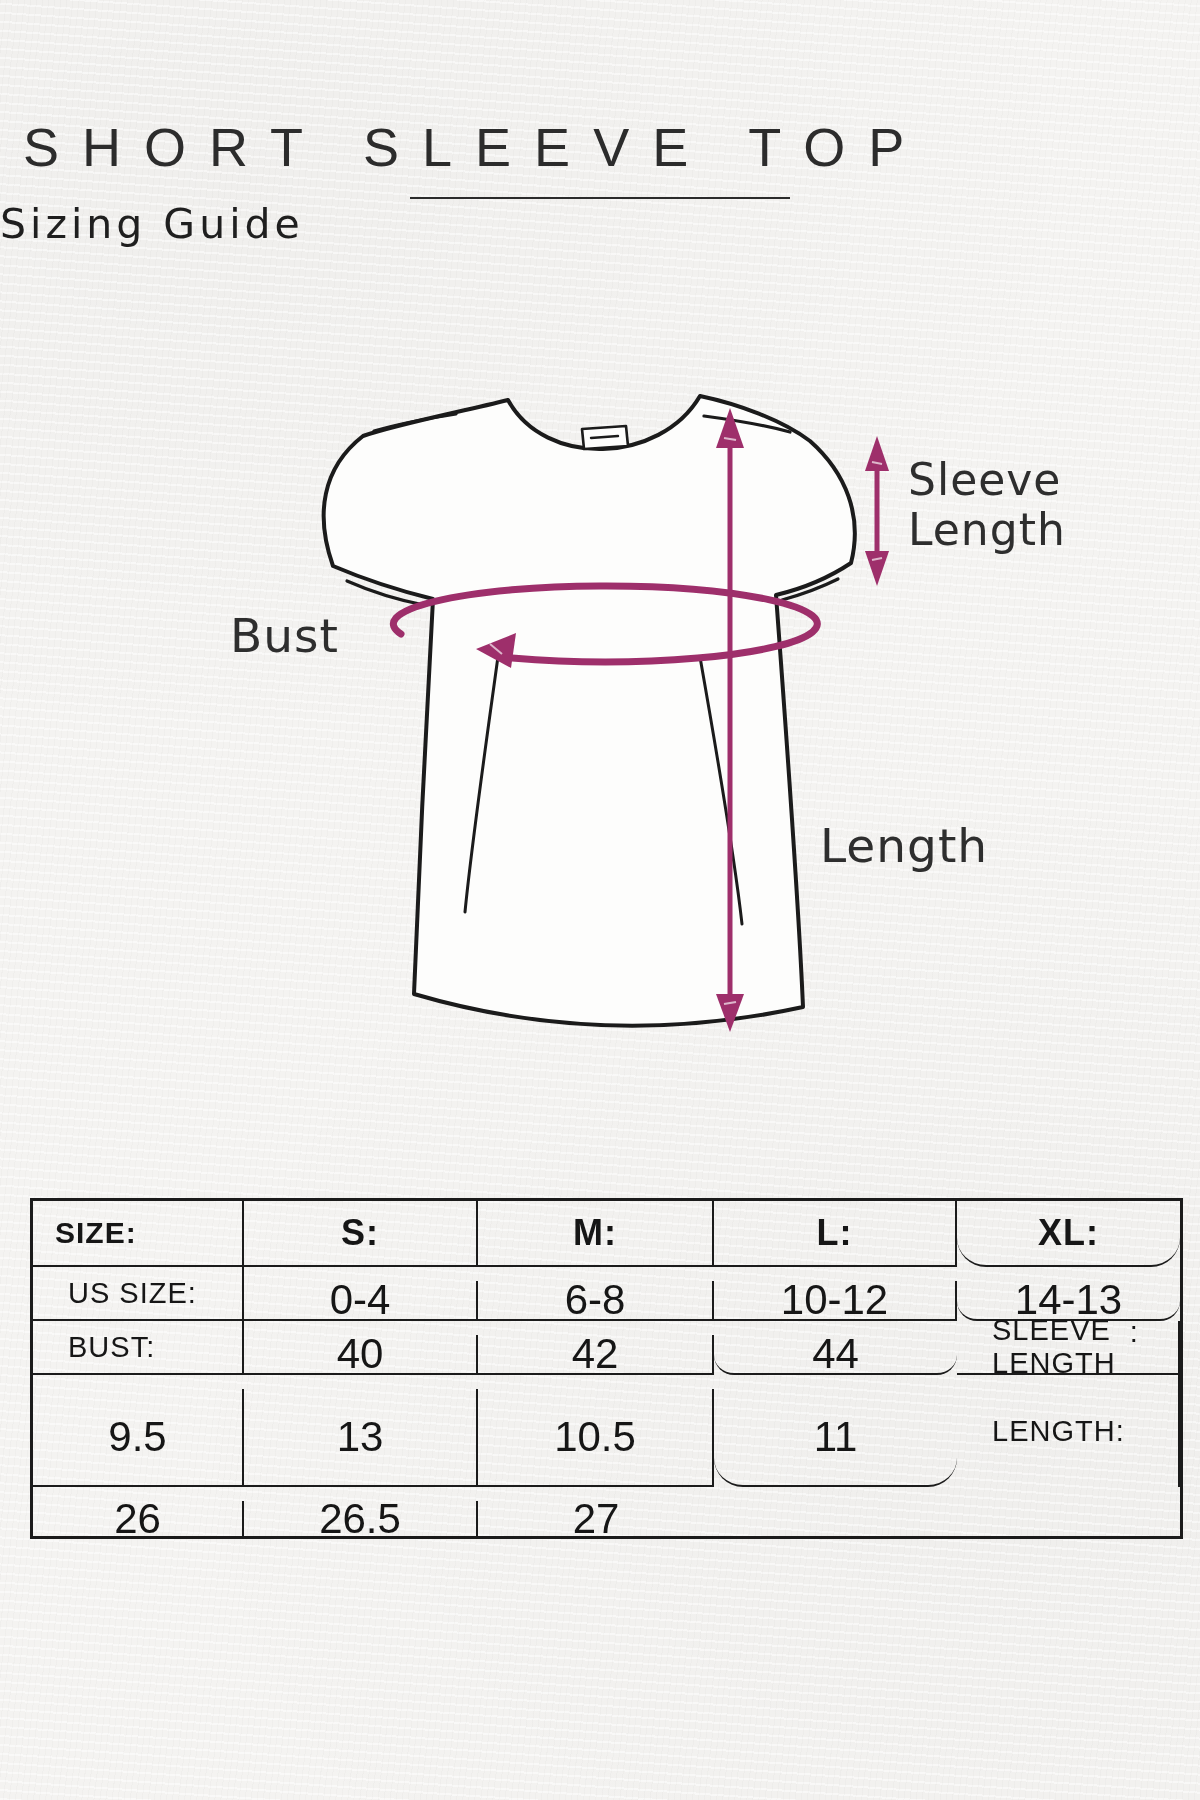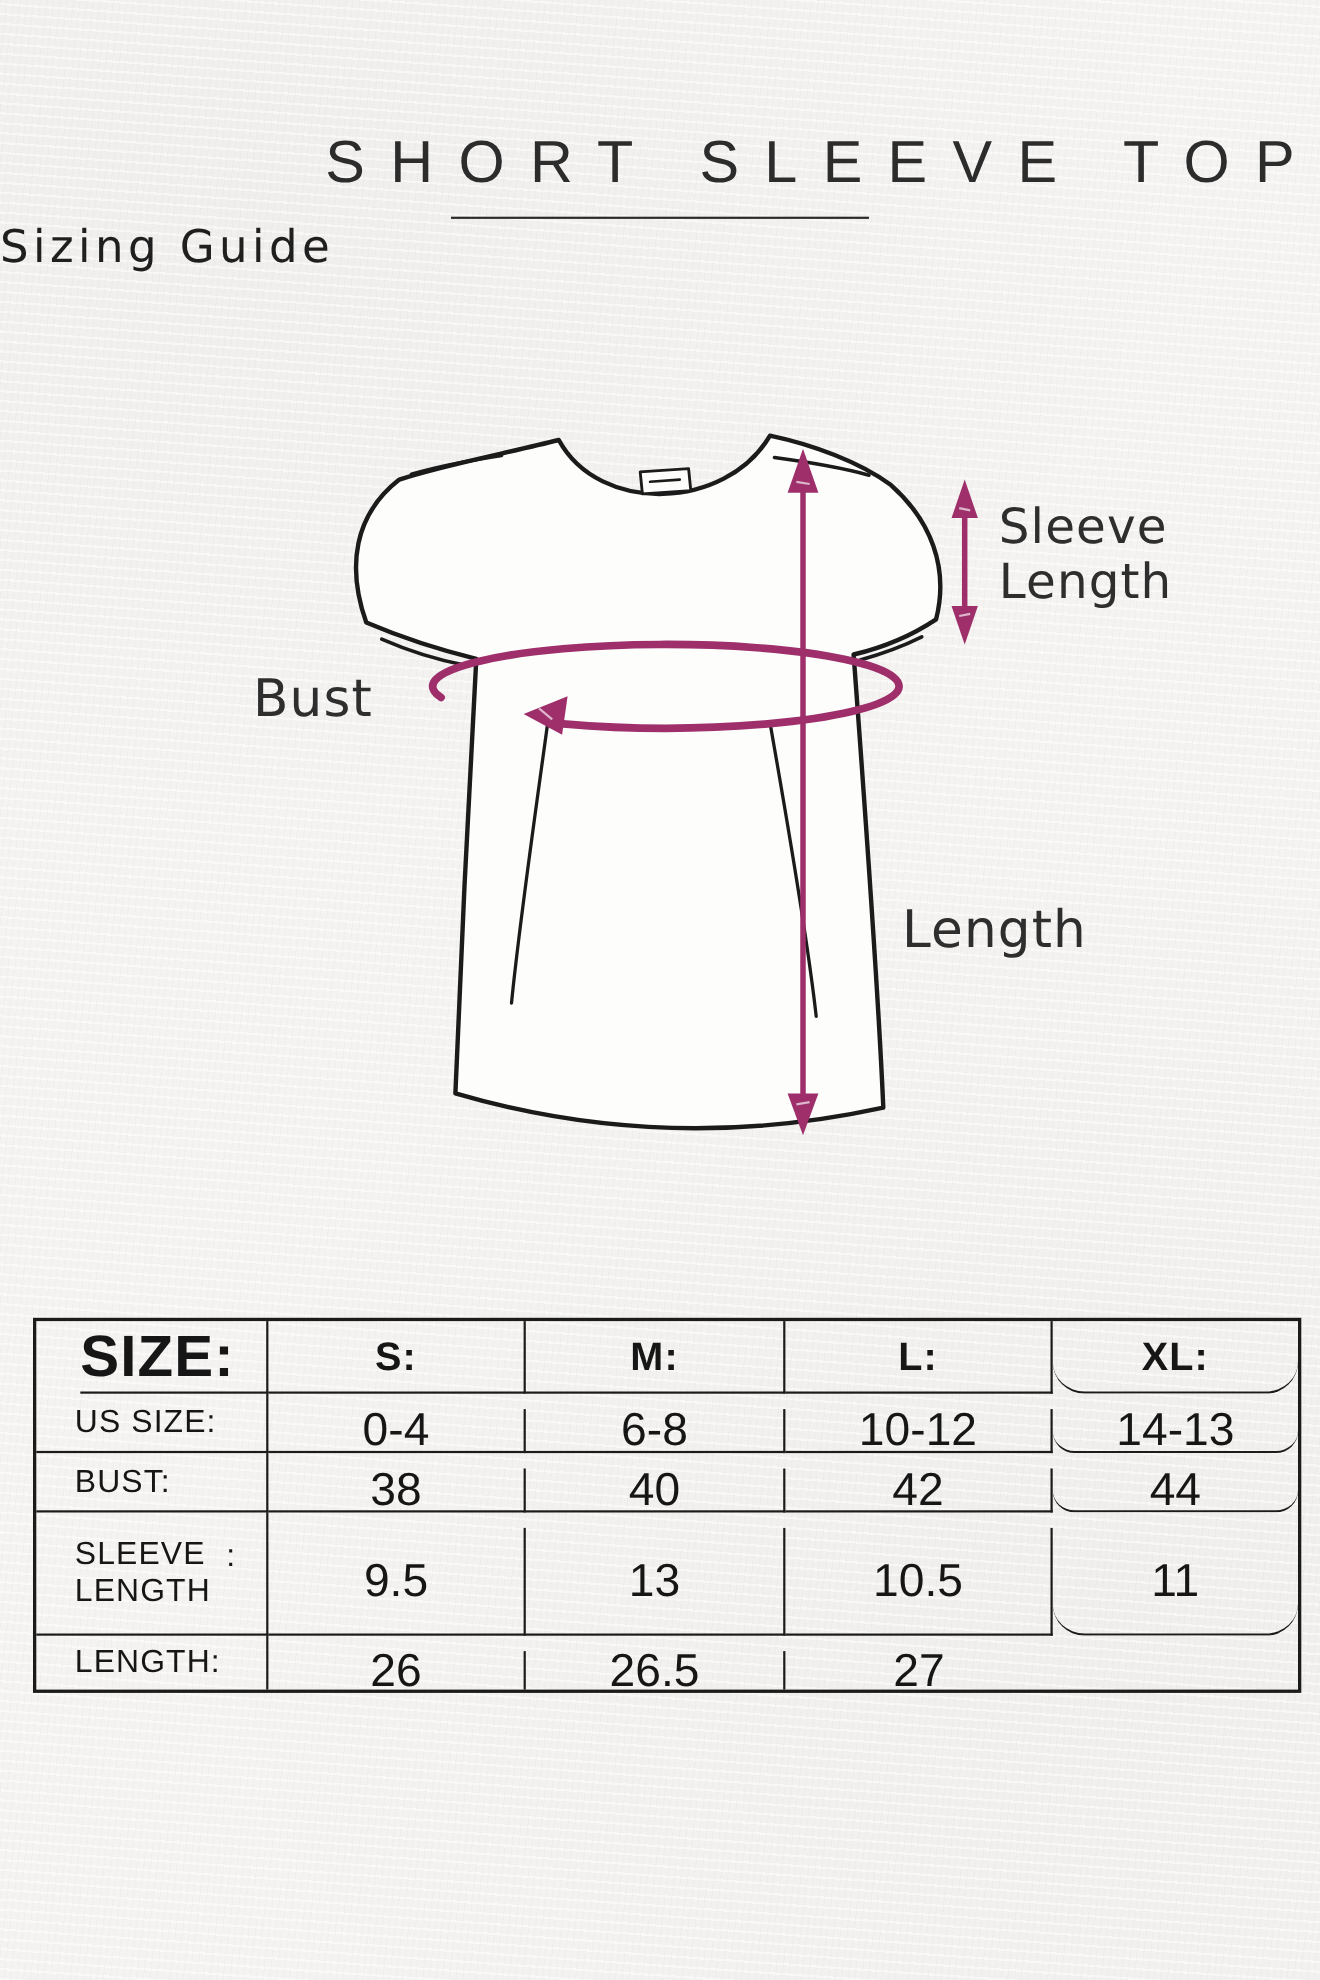--- a/index.html
+++ b/index.html
@@ -10,21 +10,21 @@
     background-image:
       repeating-linear-gradient(97deg, rgba(120,120,115,0.035) 0 1px, rgba(0,0,0,0) 1px 6px),
       repeating-linear-gradient(4deg, rgba(255,255,255,0.5) 0 2px, rgba(0,0,0,0) 2px 9px),
       radial-gradient(900px 600px at 20% 10%, rgba(0,0,0,0.02), rgba(0,0,0,0)),
       radial-gradient(900px 700px at 85% 80%, rgba(0,0,0,0.018), rgba(0,0,0,0));
   }
   .abs{position:absolute;}
 
   
   .title{
-    left:0;top:116px;width:1200px;text-align:right;
+    left:0;top:116px;width:1200px;text-align:left;
     font-size:54px;font-weight:400;color:#2c2c2c;
     letter-spacing:23px;text-indent:23px;white-space:nowrap;
   }
   .title-underline{
     left:410px;top:197px;width:380px;height:2px;background:#2b2b2b;
   }
   .subtitle{
     left:0;top:200px;width:1200px;
     font-size:41px;font-weight:400;color:#1f1f1f;letter-spacing:4px;
     font-family:"DejaVu Sans","Liberation Sans",sans-serif;
@@ -48,21 +48,21 @@
     border:3px solid #1b1b1b;
   }
   .cell{
     border-right:2px solid #1b1b1b;border-bottom:2px solid #1b1b1b;
     display:flex;align-items:center;justify-content:center;
     color:#161616;box-sizing:border-box;
   }
   .cell.col-last{border-right:none;border-radius:29px;}
   .cell.row-last{border-bottom:none;}
   .cell.head{font-size:36px;font-weight:700;letter-spacing:1px;}
-  .cell.size-head{justify-content:flex-start;font-size:53px;margin-left:40px;}
+  .cell.size-head{justify-content:flex-start;padding-left:22px;font-size:30px;}
   .cell.rlabel{justify-content:flex-start;padding-left:35px;font-size:29px;font-weight:400;letter-spacing:1px;}
   .cell.val{font-size:42px;font-weight:400;margin-top:14px;}
   .two-line{display:flex;flex-direction:column;line-height:33px;}
   .colon-up{margin-left:14px;margin-bottom:30px;font-size:29px;}
 </style>
 </head>
 <body>
 
 <div class="abs title">SHORT SLEEVE TOP</div>
 <div class="abs title-underline"></div>
@@ -136,21 +136,20 @@
   <div class="cell head">L:</div>
   <div class="cell head col-last">XL:</div>
 
   <div class="cell rlabel">US SIZE:</div>
   <div class="cell val">0-4</div>
   <div class="cell val">6-8</div>
   <div class="cell val">10-12</div>
   <div class="cell val col-last">14-13</div>
 
   <div class="cell rlabel">BUST:</div>
-  <div class="cell val">38</div>
   <div class="cell val">40</div>
   <div class="cell val">42</div>
   <div class="cell val col-last">44</div>
 
   <div class="cell rlabel">
     <div class="two-line">
       <span>SLEEVE</span>
       <span>LENGTH</span>
     </div>
     <span class="colon-up">:</span>

